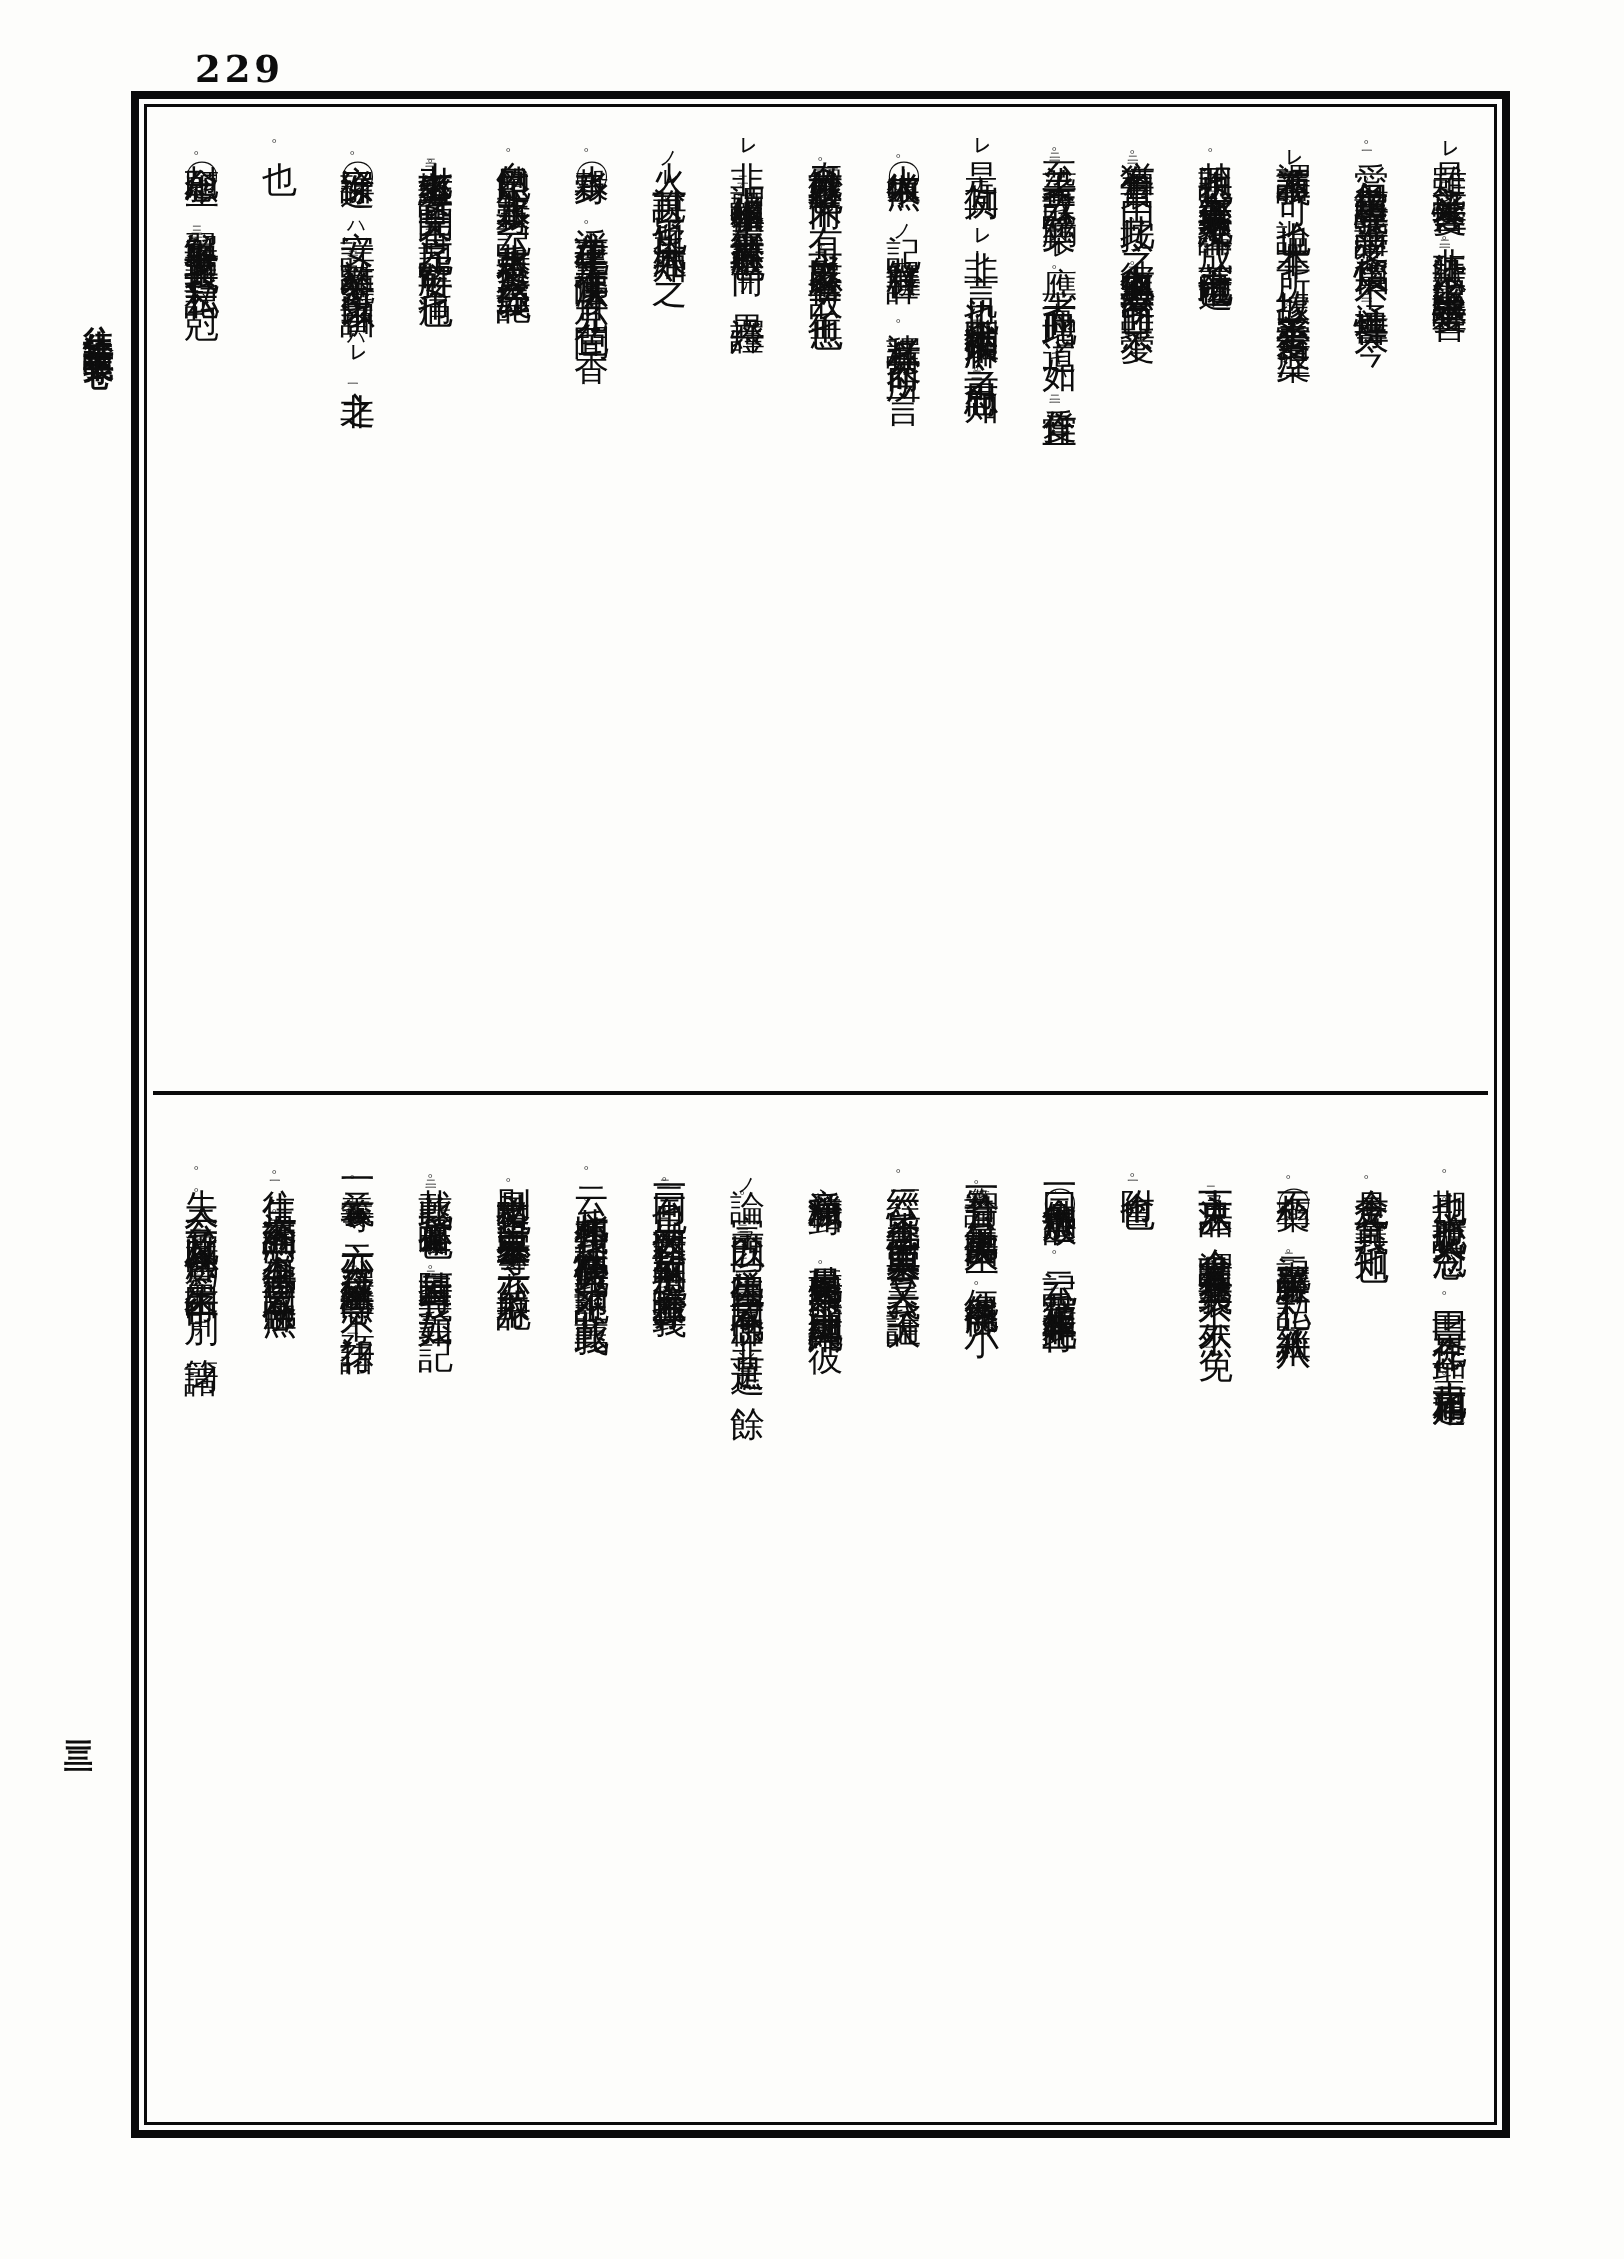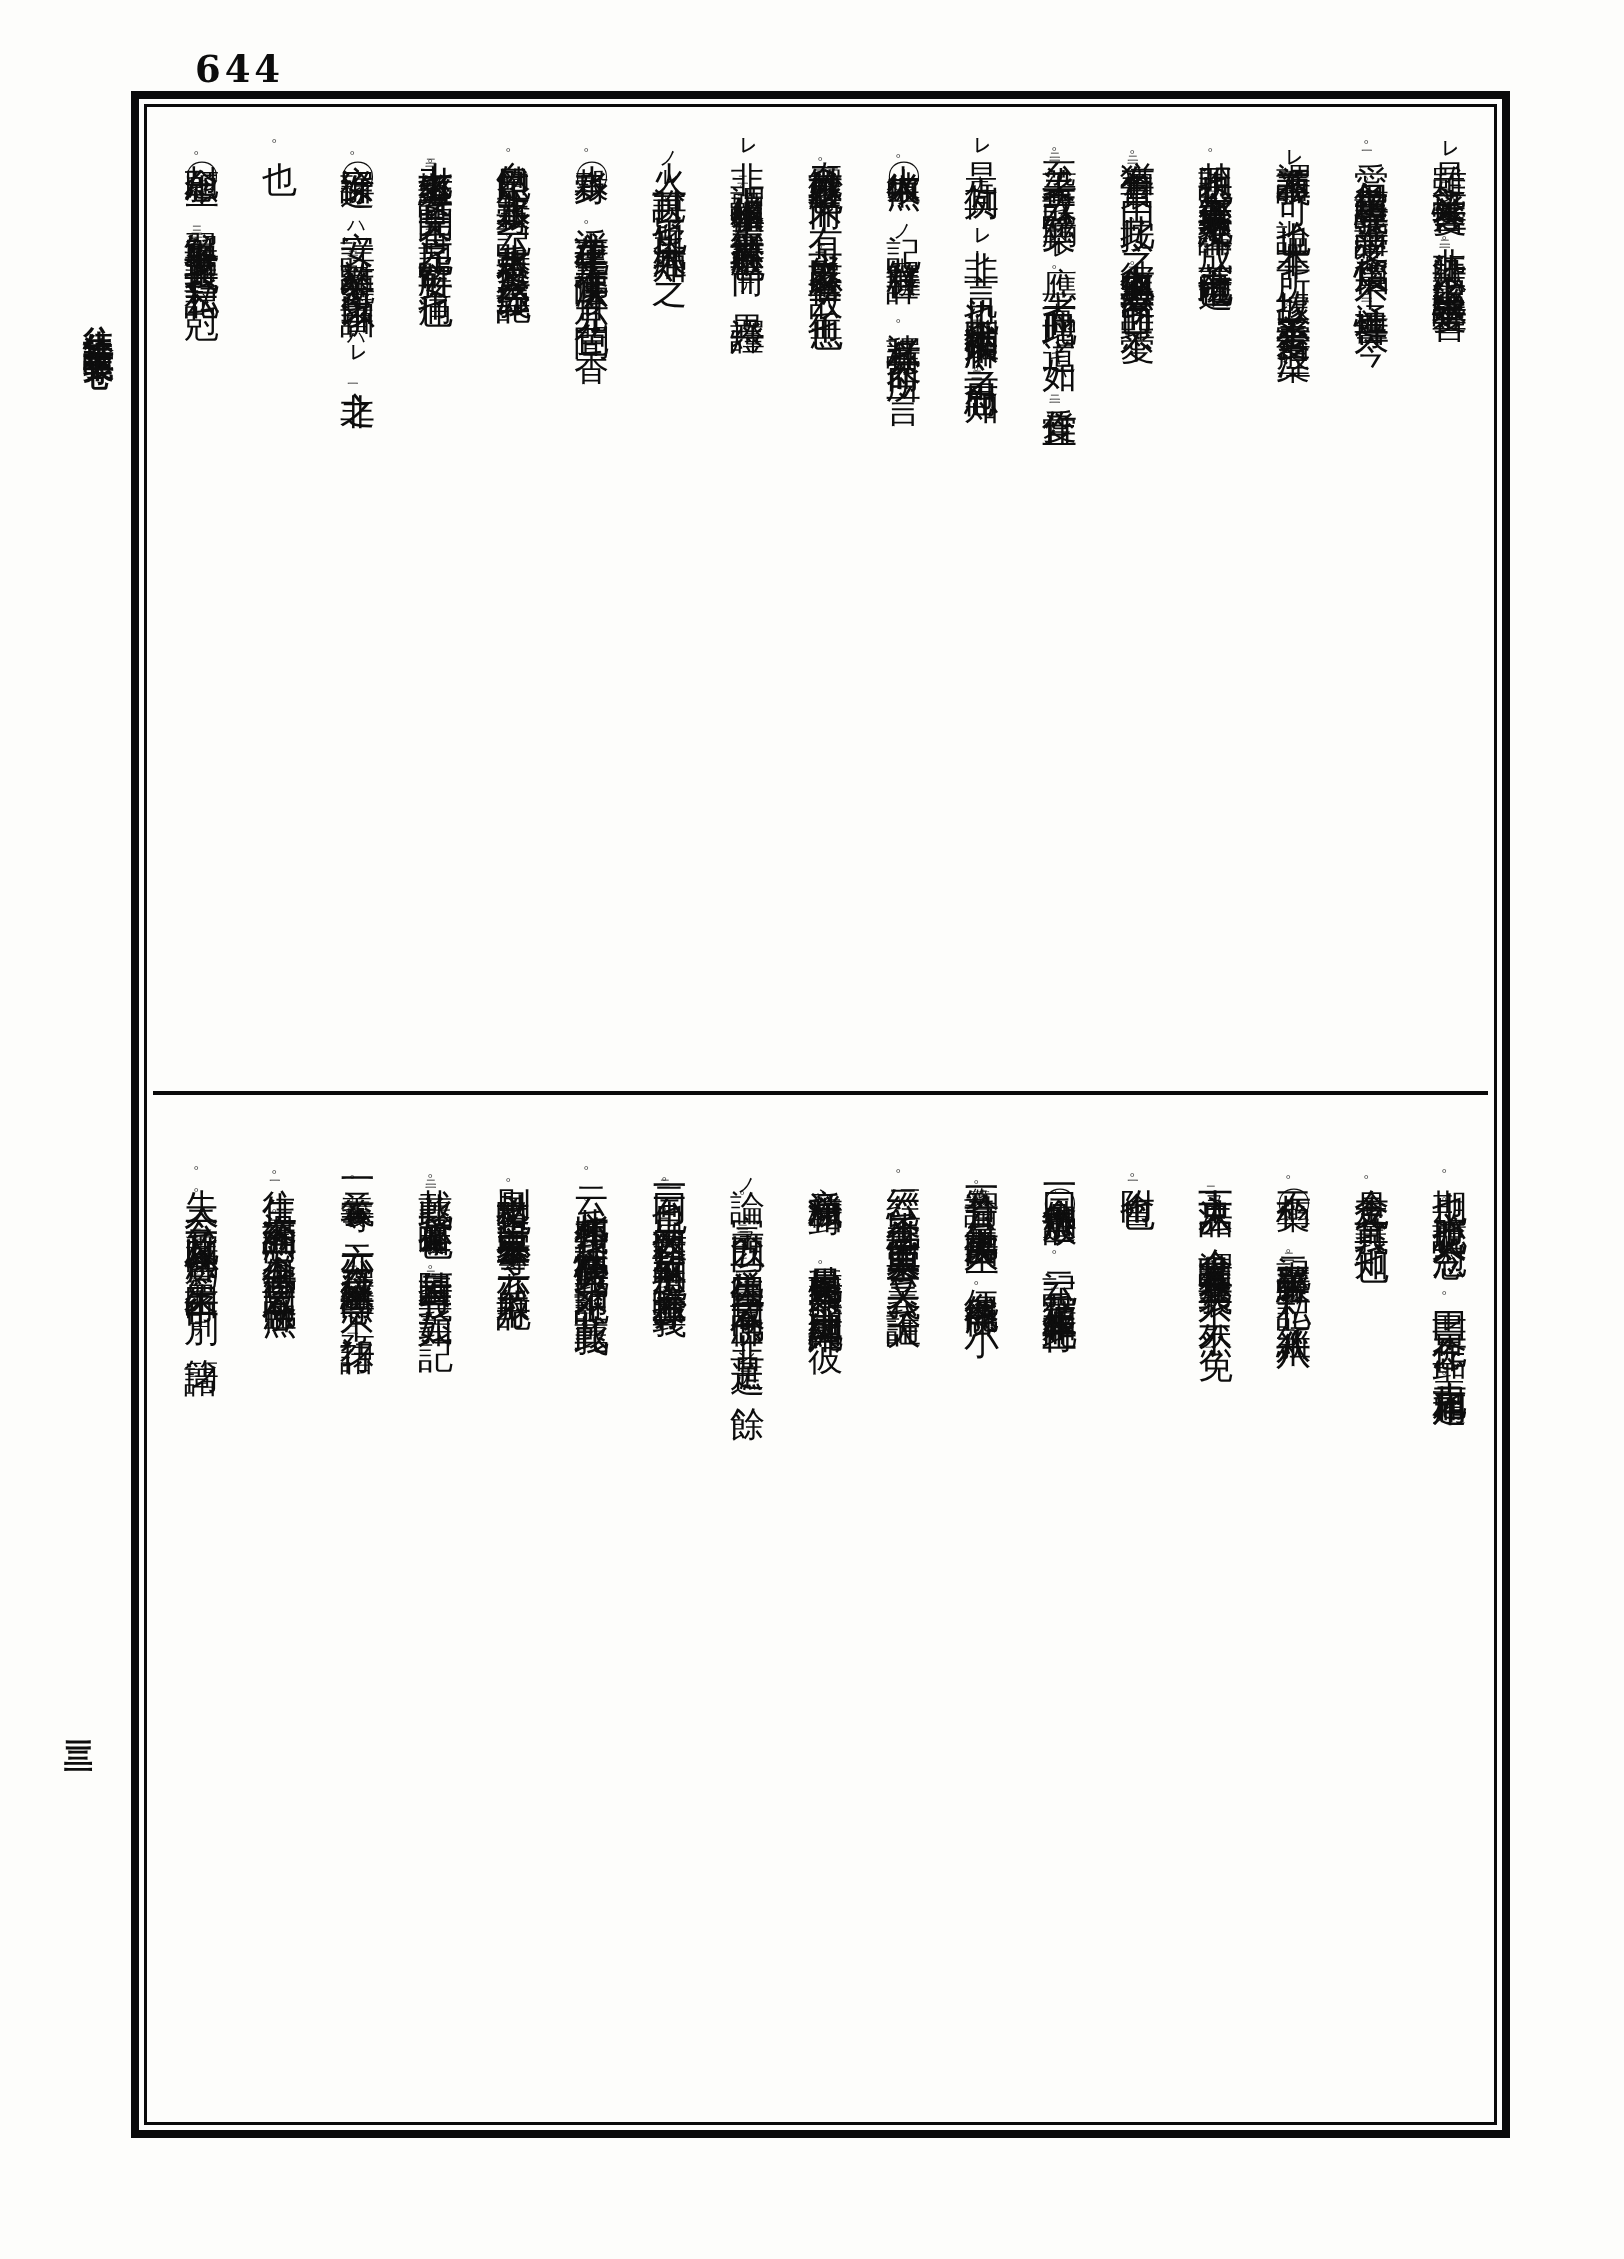--- a/index.html
+++ b/index.html
@@ -54,21 +54,21 @@
   
   .kn{font-size:18.7px;letter-spacing:1px;}
   
   .pu{font-size:16.7px;letter-spacing:0;}
   
   .wr{font-size:18.7px;letter-spacing:1px;}
 </style>
 </head>
 <body>
 
-<div class="pageno-top">644</div>
+<div class="pageno-top">229</div>
 
 <div class="margin-title">往生論註正義下卷</div>
 
 <div class="pageno-bottom">三三</div>
 
 <div class="frame">
   <div class="frame-inner">
 
     <div class="vtext block-top">
         <div class="col">是雖<span class="kn">㆑</span>染愛<span class="kn">㆓</span>善性愛<span class="kn">シテ</span>非<span class="kn">㆓</span>染汙<span class="kn">㆒</span>歟<span class="pu">。</span>涅槃經中說<span class="kn">㆓</span>善愛不善</div>

